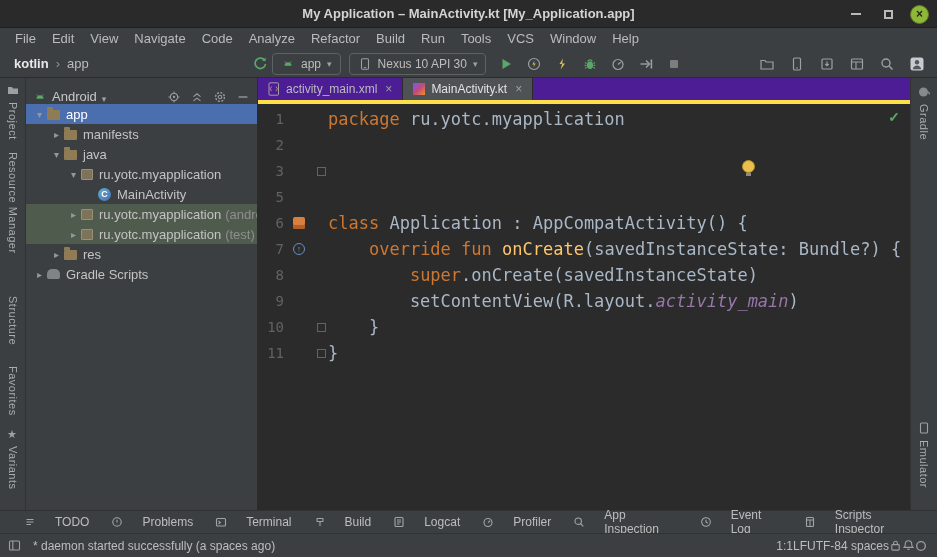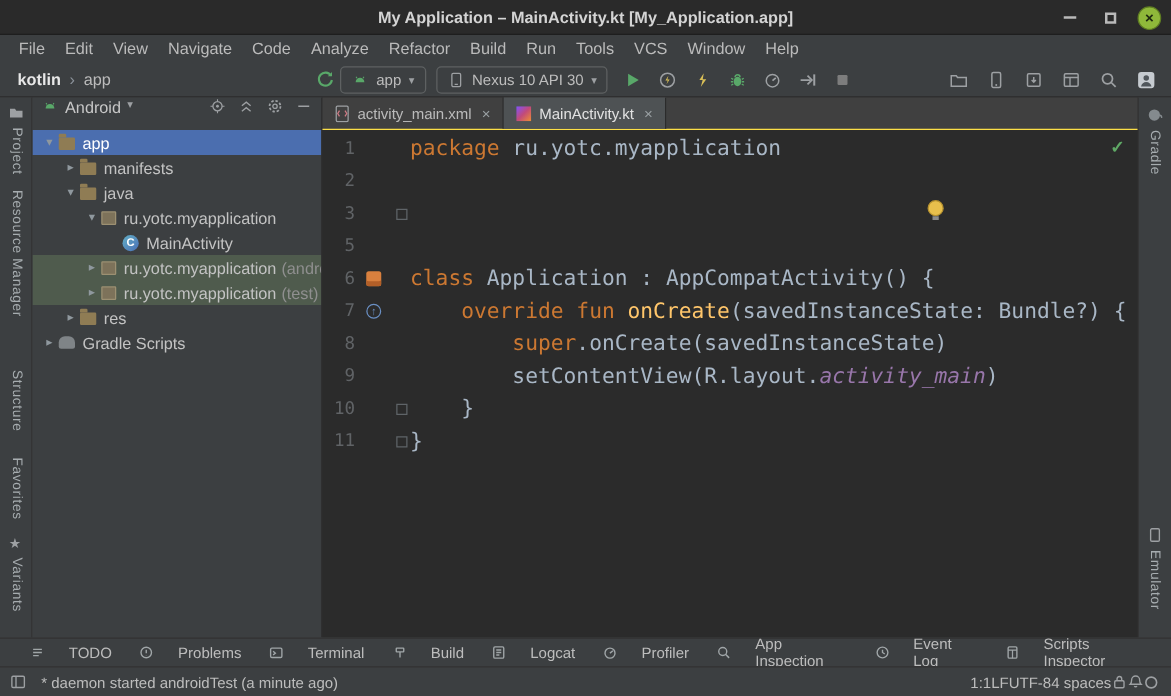--- a/index.html
+++ b/index.html
@@ -31,37 +31,37 @@
 .tright{margin-left:auto;display:flex;align-items:center;gap:6px;padding-right:8px}
 
 
 #left-stripe{left:0;top:78px;width:26px;height:432px;background:#3c3f41;border-right:1px solid #323232}
 #right-stripe{right:0;top:78px;width:27px;height:432px;background:#3c3f41;border-left:1px solid #323232}
 .vtext{writing-mode:vertical-lr;font-size:11px;color:#a7adb0;letter-spacing:.5px;position:absolute;left:7px}
 .stripe-icon{position:absolute;left:7px}
 
 
 #project-panel{left:26px;top:78px;width:232px;height:432px;background:#3c3f41;border-right:1px solid #2b2b2b;overflow:hidden}
-.pheader{height:26px;display:flex;align-items:flex-start;padding:0 7px;gap:5px;font-size:13px;color:#c7c7c7}
+.pheader{height:26px;display:flex;align-items:flex-end;padding:0 7px;gap:5px;font-size:13px;color:#c7c7c7}
 .ph-icons{margin-left:auto;display:flex;align-items:center;gap:9px}
 .tree-row{height:20px;display:flex;align-items:center;white-space:nowrap;overflow:hidden;color:#c3c3c3}
 .tree-row.sel{background:#4b6eaf;color:#ffffff}
 .tree-row.hl{background:#4f5b4d}
 .chev{width:15px;text-align:center;color:#8f989e;font-size:10px;flex:none}
 .ticon{flex:none;margin-right:6px}
 .tsuffix{color:#8f8f8f;margin-left:4px}
 .ic-folder,.ic-folder-res{width:13px;height:10px;background:#8f7c54;border-radius:1px;position:relative;margin-top:2px}
 .ic-folder::before,.ic-folder-res::before{content:"";position:absolute;left:0;top:-3px;width:6px;height:3px;background:#8f7c54;border-radius:1px 1px 0 0}
 .ic-package{width:12px;height:11px;background:#7d725a;border:1px solid #9c9072;border-radius:1px}
 .ic-kotlin-class{width:13px;height:13px;border-radius:50%;background:linear-gradient(135deg,#63b0c7,#4a6fb5);color:#fff;font-size:9px;line-height:13px;text-align:center;font-weight:bold}
 .ic-gradle{width:13px;height:10px;background:#7f8487;border-radius:5px 5px 2px 2px}
 
 
 #editor{left:258px;top:78px;width:652px;height:432px;background:#2b2b2b}
-#tabbar{height:26px;background:#404040;border-bottom:1px solid #fde047;display:flex}
+#tabbar{height:26px;background:#4c1d95;border-bottom:4px solid #fde047;display:flex}
 .tab{display:flex;align-items:center;gap:6px;padding:0 10px;border-right:1px solid #2b2b2b;font-size:12px;color:#bbbbbb}
 .tab.active{background:#4e5254;color:#e2e2e2}
 .tclose{color:#9aa0a3;font-size:12px;margin-left:2px}
 .ebody{position:absolute;left:0;top:26px;right:0;bottom:0;background:#2b2b2b;overflow:hidden}
 #code-lines{padding-top:2px}
 .cline{display:flex;height:26px;align-items:center}
 .lnum{width:26px;text-align:right;color:#606366;font:14px "DejaVu Sans Mono",monospace;flex:none}
 .gutcol{width:30px;flex:none;display:flex;justify-content:center}
 .foldcol{width:14px;flex:none;display:flex;justify-content:center}
 .ctext{font:17px/26px "DejaVu Sans Mono",monospace;white-space:pre;color:#a9b7c6}
@@ -544,21 +544,21 @@
     </span>
 </div>
 
 <div class="region" id="status-bar">
   <span id="sb-corner">
       <svg width="13" height="13" viewBox="0 0 13 13">
         <rect x="1.5" y="2" width="10" height="9" rx="1" fill="none" stroke="#9da0a3" stroke-width="1.1"></rect>
         <path d="M4.8 2v9" stroke="#9da0a3" stroke-width="1.1"></path>
       </svg>
     </span>
-  <span id="sb-message">* daemon started androidTest (a minute ago)</span>
+  <span id="sb-message">* daemon started successfully (a spaces ago)</span>
   <span id="sb-right">
     <span>1:1</span>
     <span>LF</span>
     <span>UTF-8</span>
     <span>4 spaces</span>
     <span>
         <svg width="13" height="13" viewBox="0 0 14 14">
           <rect x="3" y="6" width="8" height="6" rx="1" fill="none" stroke="#9da0a3" stroke-width="1.2"></rect>
           <path d="M5 6V4.4a2 2 0 0 1 4 0V6" fill="none" stroke="#9da0a3" stroke-width="1.2"></path>
         </svg>

